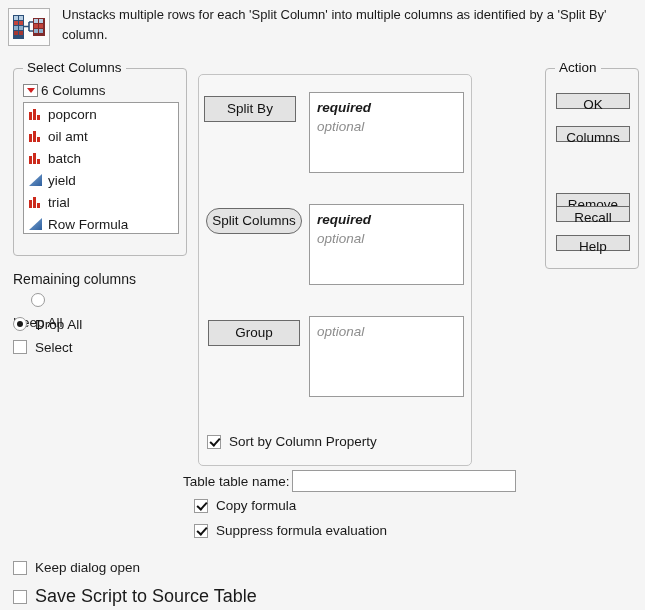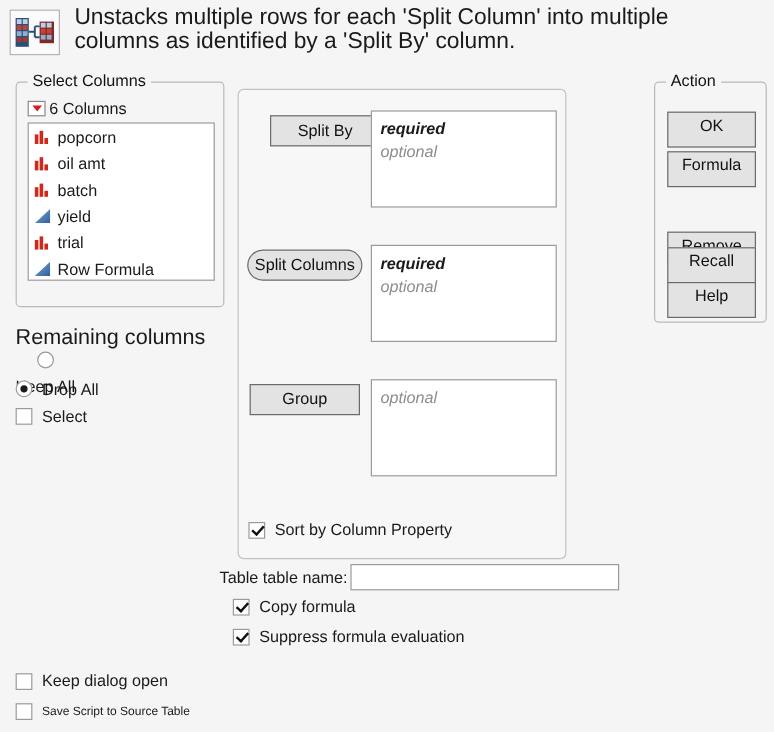--- a/index.html
+++ b/index.html
@@ -29,21 +29,21 @@
     width: 42px; height: 38px;
     background: #fbfbfb;
     border: 1px solid #b4b4b4;
     box-sizing: border-box;
   }
   #header-text {
     position: absolute;
     left: 62px; top: 5px;
     width: 560px;
     line-height: 20px;
-    font-size: 19px;
+    font-size: 13px;
     color: #1a1a1a;
   }
 
   
   .groupbox {
     position: absolute;
     border: 1px solid #b9b9b9;
     border-radius: 4px;
     box-sizing: border-box;
   }
@@ -126,21 +126,21 @@
     width: 13px; height: 12px;
     flex: none;
     background: linear-gradient(to bottom right, #7fa7d4 0%, #2d5f9e 100%);
     clip-path: polygon(100% 0, 100% 100%, 0 100%);
   }
 
   
   #remaining-title {
     position: absolute;
     left: 13px; top: 271px;
-    font-size: 18px;
+    font-size: 14px;
   }
   .opt-row {
     position: absolute;
     left: 13px;
     display: flex;
     align-items: center;
     gap: 8px;
     font-size: 13.5px;
     height: 20px;
   }
@@ -220,21 +220,21 @@
     color: #1a1a1a;
     line-height: 19px;
   }
   .opt {
     font-style: italic;
     font-size: 13.5px;
     color: #8d8d8d;
     line-height: 19px;
   }
 
-  #btn-split-by      { left: 26px;  top: 21px;  width: 92px; }
+  #btn-split-by      { left: 5px;  top: 21px;  width: 92px; }
   #box-split-by      { left: 110px; top: 17px; width: 155px; height: 81px; }
   #btn-split-columns { left: 7px;  top: 133px; width: 96px; border-radius: 13px; }
   #box-split-columns { left: 110px; top: 129px; width: 155px; height: 81px; }
   #btn-group         { left: 9px;  top: 245px; width: 92px; }
   #box-group         { left: 110px; top: 241px; width: 155px; height: 81px; }
 
   #sort-by-prop {
     position: absolute;
     left: 8px; top: 359px;
     display: flex;
@@ -245,21 +245,21 @@
 
   
   #action-group {
     left: 545px; top: 68px;
     width: 94px; height: 201px;
   }
   .action-btn {
     position: absolute;
     left: 10px;
     width: 74px;
-    height: 30px;
+    height: 16px;
     background: #e3e3e3;
     border: 1px solid #6a6a6a;
     box-sizing: border-box;
     text-align: center;
     line-height: 22px;
     font-size: 13.5px;
     color: #111;
     cursor: default;
   }
   #btn-ok      { top: 24px; }
@@ -305,21 +305,21 @@
   #opt-keep-dialog {
     position: absolute;
     left: 13px; top: 560px;
     display: flex; align-items: center; gap: 8px;
     font-size: 13.5px;
   }
   #opt-save-script {
     position: absolute;
     left: 13px; top: 586px;
     display: flex; align-items: center; gap: 8px;
-    font-size: 10px;
+    font-size: 18px;
   }
 </style>
 </head>
 <body>
 
 <div id="header">
   <div id="header-icon">
     <svg width="40" height="36" viewBox="0 0 40 36" aria-hidden="true">
       <g>
         <rect x="4" y="6" width="11" height="24" fill="#2c4f78"></rect>
@@ -435,21 +435,21 @@
 
   <div id="sort-by-prop">
     <span class="checkbox checked"></span>
     <span>Sort by Column Property</span>
   </div>
 </div>
 
 <div id="action-group" class="groupbox">
   <span class="grouplabel">Action</span>
   <div id="btn-ok" class="action-btn">OK</div>
-  <div id="btn-cancel" class="action-btn">Formula</div>
+  <div id="btn-cancel" class="action-btn">Columns</div>
   <div id="btn-remove" class="action-btn">Remove</div>
   <div id="btn-recall" class="action-btn">Recall</div>
   <div id="btn-help" class="action-btn">Help</div>
 </div>
 
 <div id="output-row">
   <span>Table table name:</span>
   <input id="output-name-input" type="text" value="" style="">
 </div>
 

